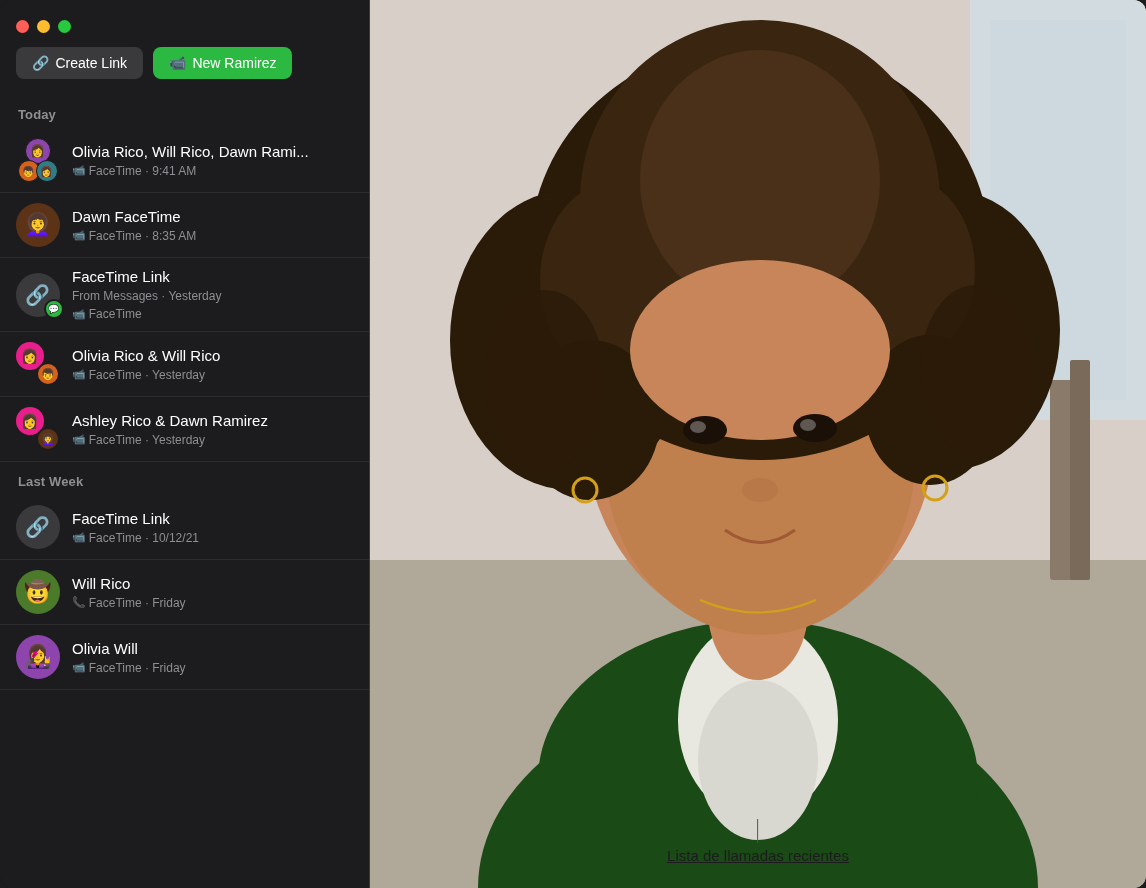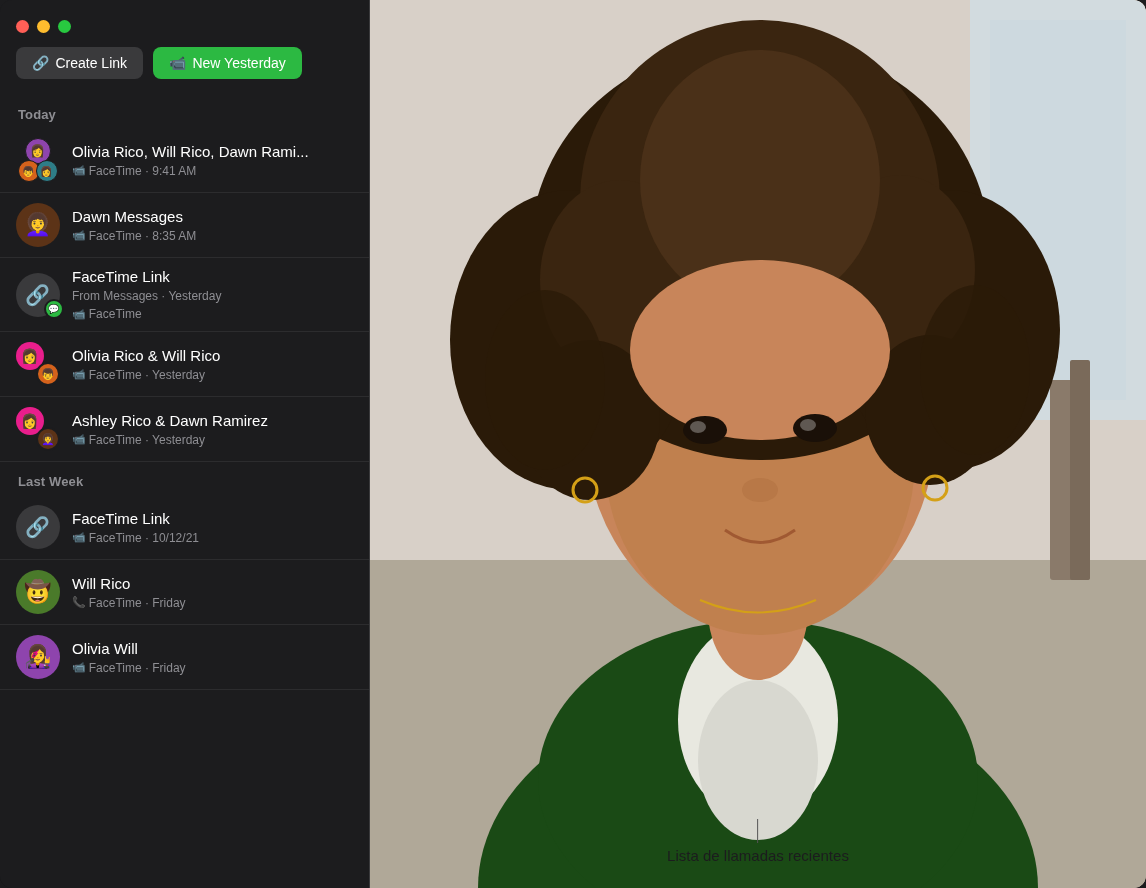--- a/index.html
+++ b/index.html
@@ -312,21 +312,21 @@
       <div class="traffic-light green"></div>
     </div>
 
     <div class="top-buttons">
       <button class="btn-create-link">
         <span>🔗</span>
         <span>Create Link</span>
       </button>
       <button class="btn-new-facetime">
         <span>📹</span>
-        <span>New Yesterday</span>
+        <span>New Ramirez</span>
       </button>
     </div>
 
     <div class="call-list">
 
       <div class="section-header">Today</div>
 
       <div class="call-item">
         <div class="multi-avatar">
           <div class="av-triple-top av-purple">👩</div>
@@ -338,21 +338,21 @@
           <span class="call-sub">
             <span class="video-icon">📹</span>
             FaceTime · 9:41 AM
           </span>
         </div>
       </div>
 
       <div class="call-item">
         <div class="avatar av-brown" style="font-size:22px;">👩‍🦱</div>
         <div class="call-info">
-          <span class="call-name">Dawn Messages</span>
+          <span class="call-name">Dawn FaceTime</span>
           <span class="call-sub">
             <span class="video-icon">📹</span>
             FaceTime · 8:35 AM
           </span>
         </div>
       </div>
 
 
       <div class="call-item">
         <div style="position:relative; width:44px; height:44px; flex-shrink:0;">
@@ -496,17 +496,17 @@
 
         <path d="M330 600 Q388 625 446 600" stroke="#d4a017" stroke-width="2" fill="none"></path>
 
         <ellipse cx="175" cy="380" rx="60" ry="90" fill="#2a1a08" opacity="0.8"></ellipse>
         <ellipse cx="605" cy="370" rx="55" ry="85" fill="#2a1a08" opacity="0.8"></ellipse>
       </svg>
 
       
       <div style="position:absolute; bottom:24px; left:50%; transform:translateX(-50%); text-align:center; z-index:10;">
         <div style="width:1px; height:24px; background:#555; margin:0 auto 0 auto;"></div>
-        <div style="color:#1c1c1e; font-size:15px; font-weight:400; white-space:nowrap; margin-top:4px; font-family:-apple-system,sans-serif;">Lista de llamadas recientes</div>
+        <div style="color:#1c1c1e; font-size:15px; font-weight:400; white-space:nowrap; margin-top:4px; font-family:-apple-system,sans-serif;text-decoration:underline;">Lista de llamadas recientes</div>
       </div>
     </div>
   </div>
 </div>
 
 </body></html>

